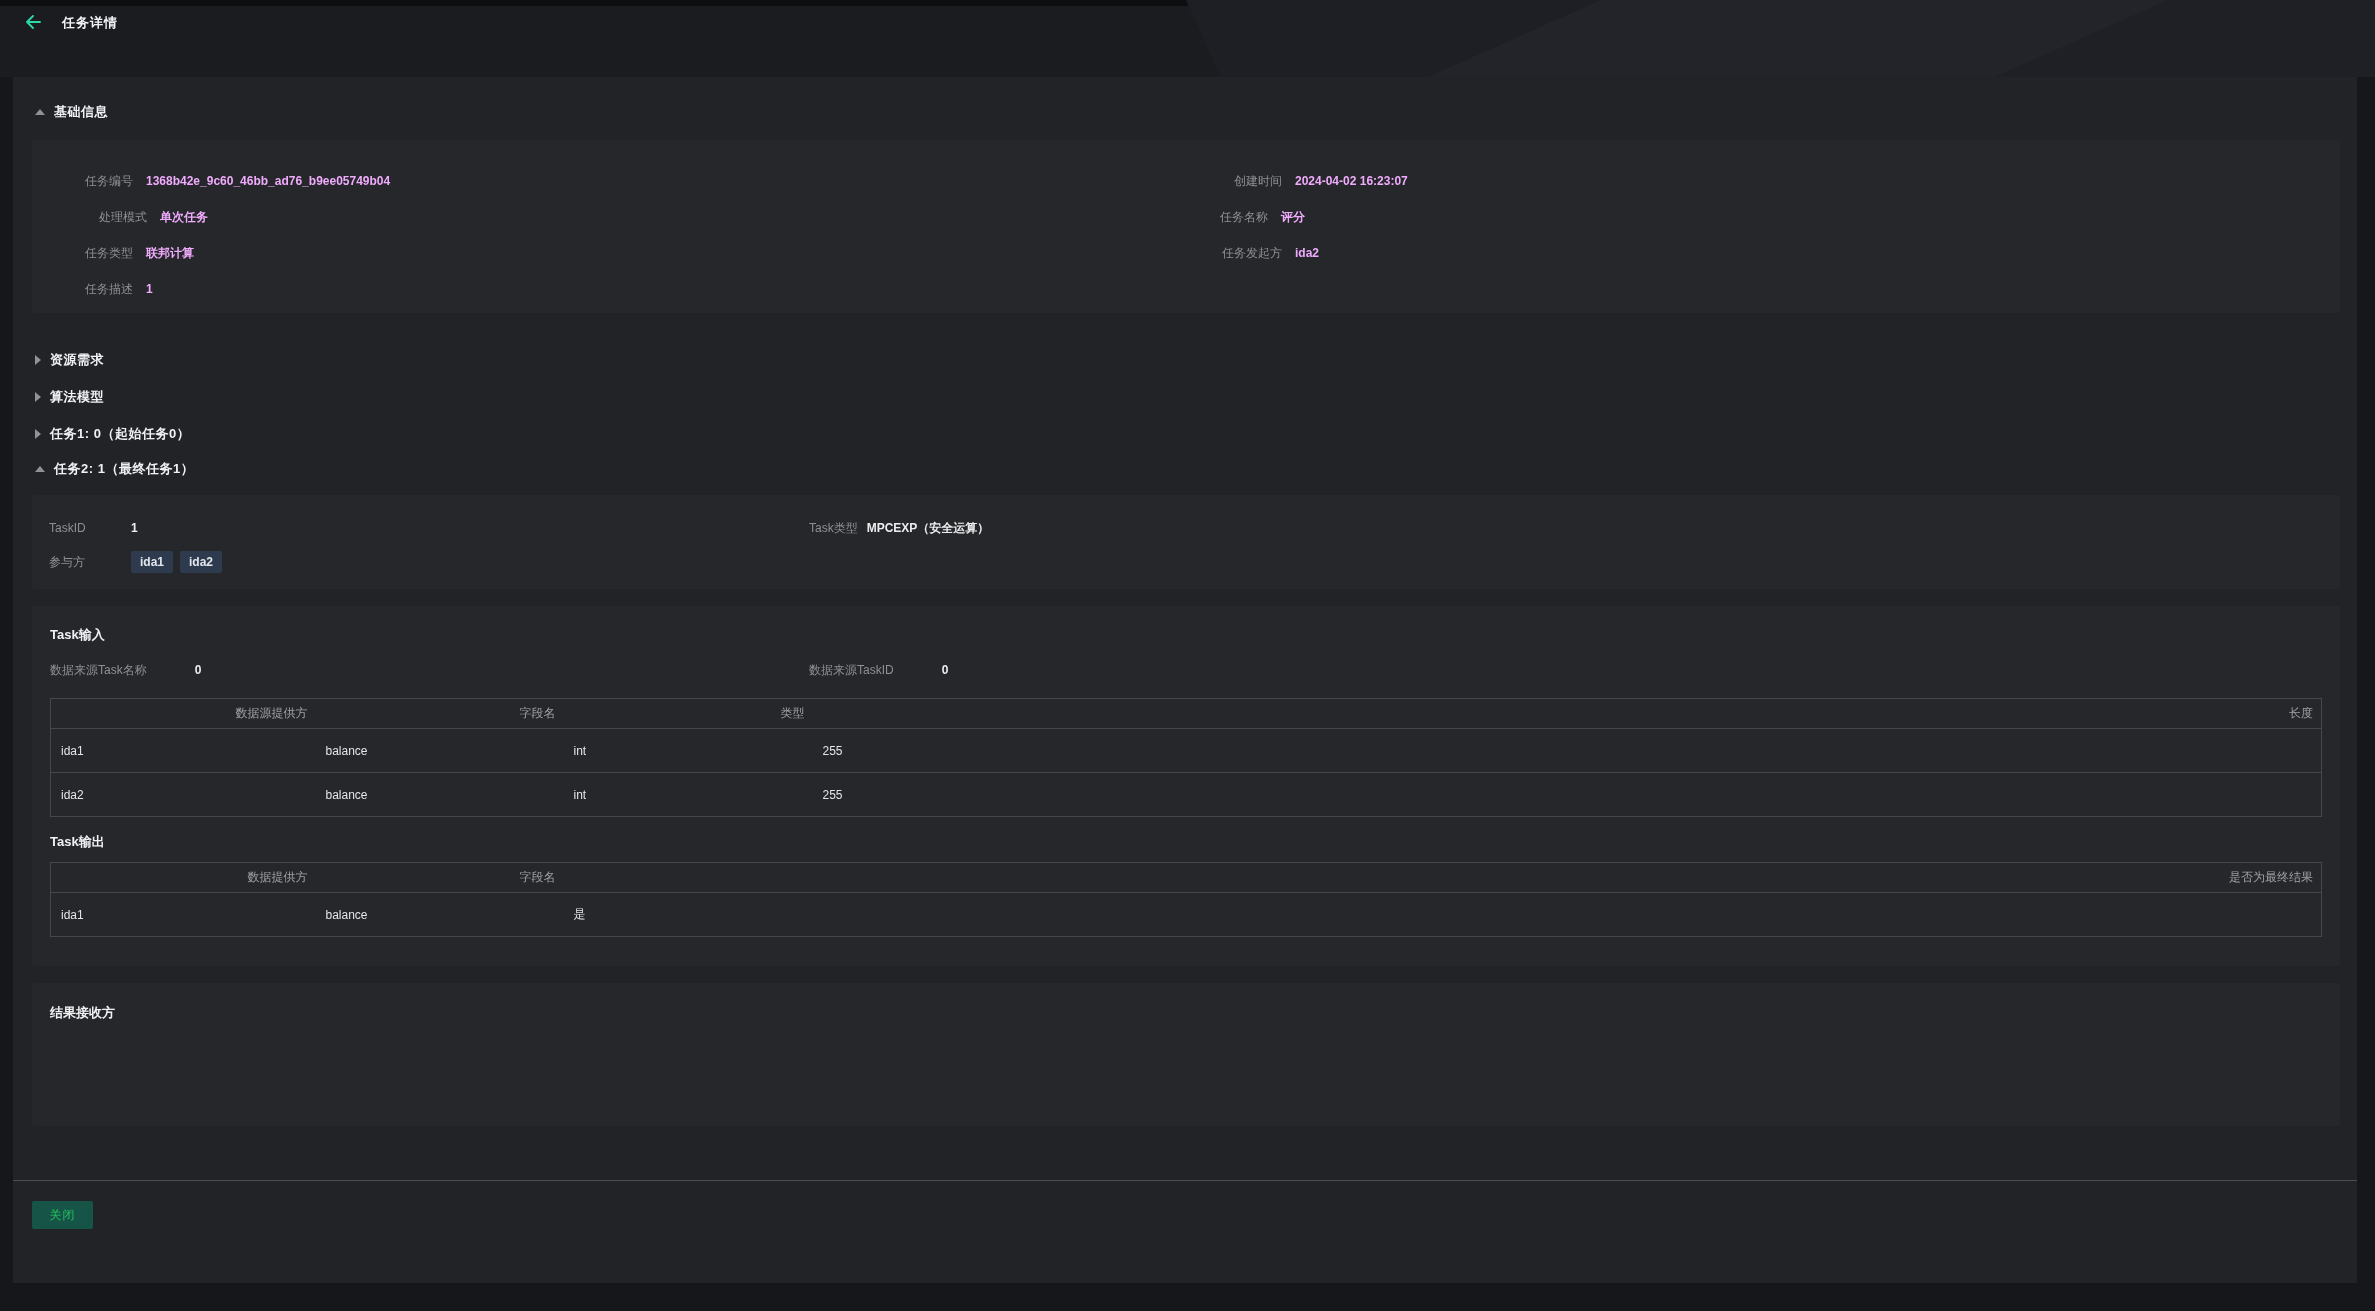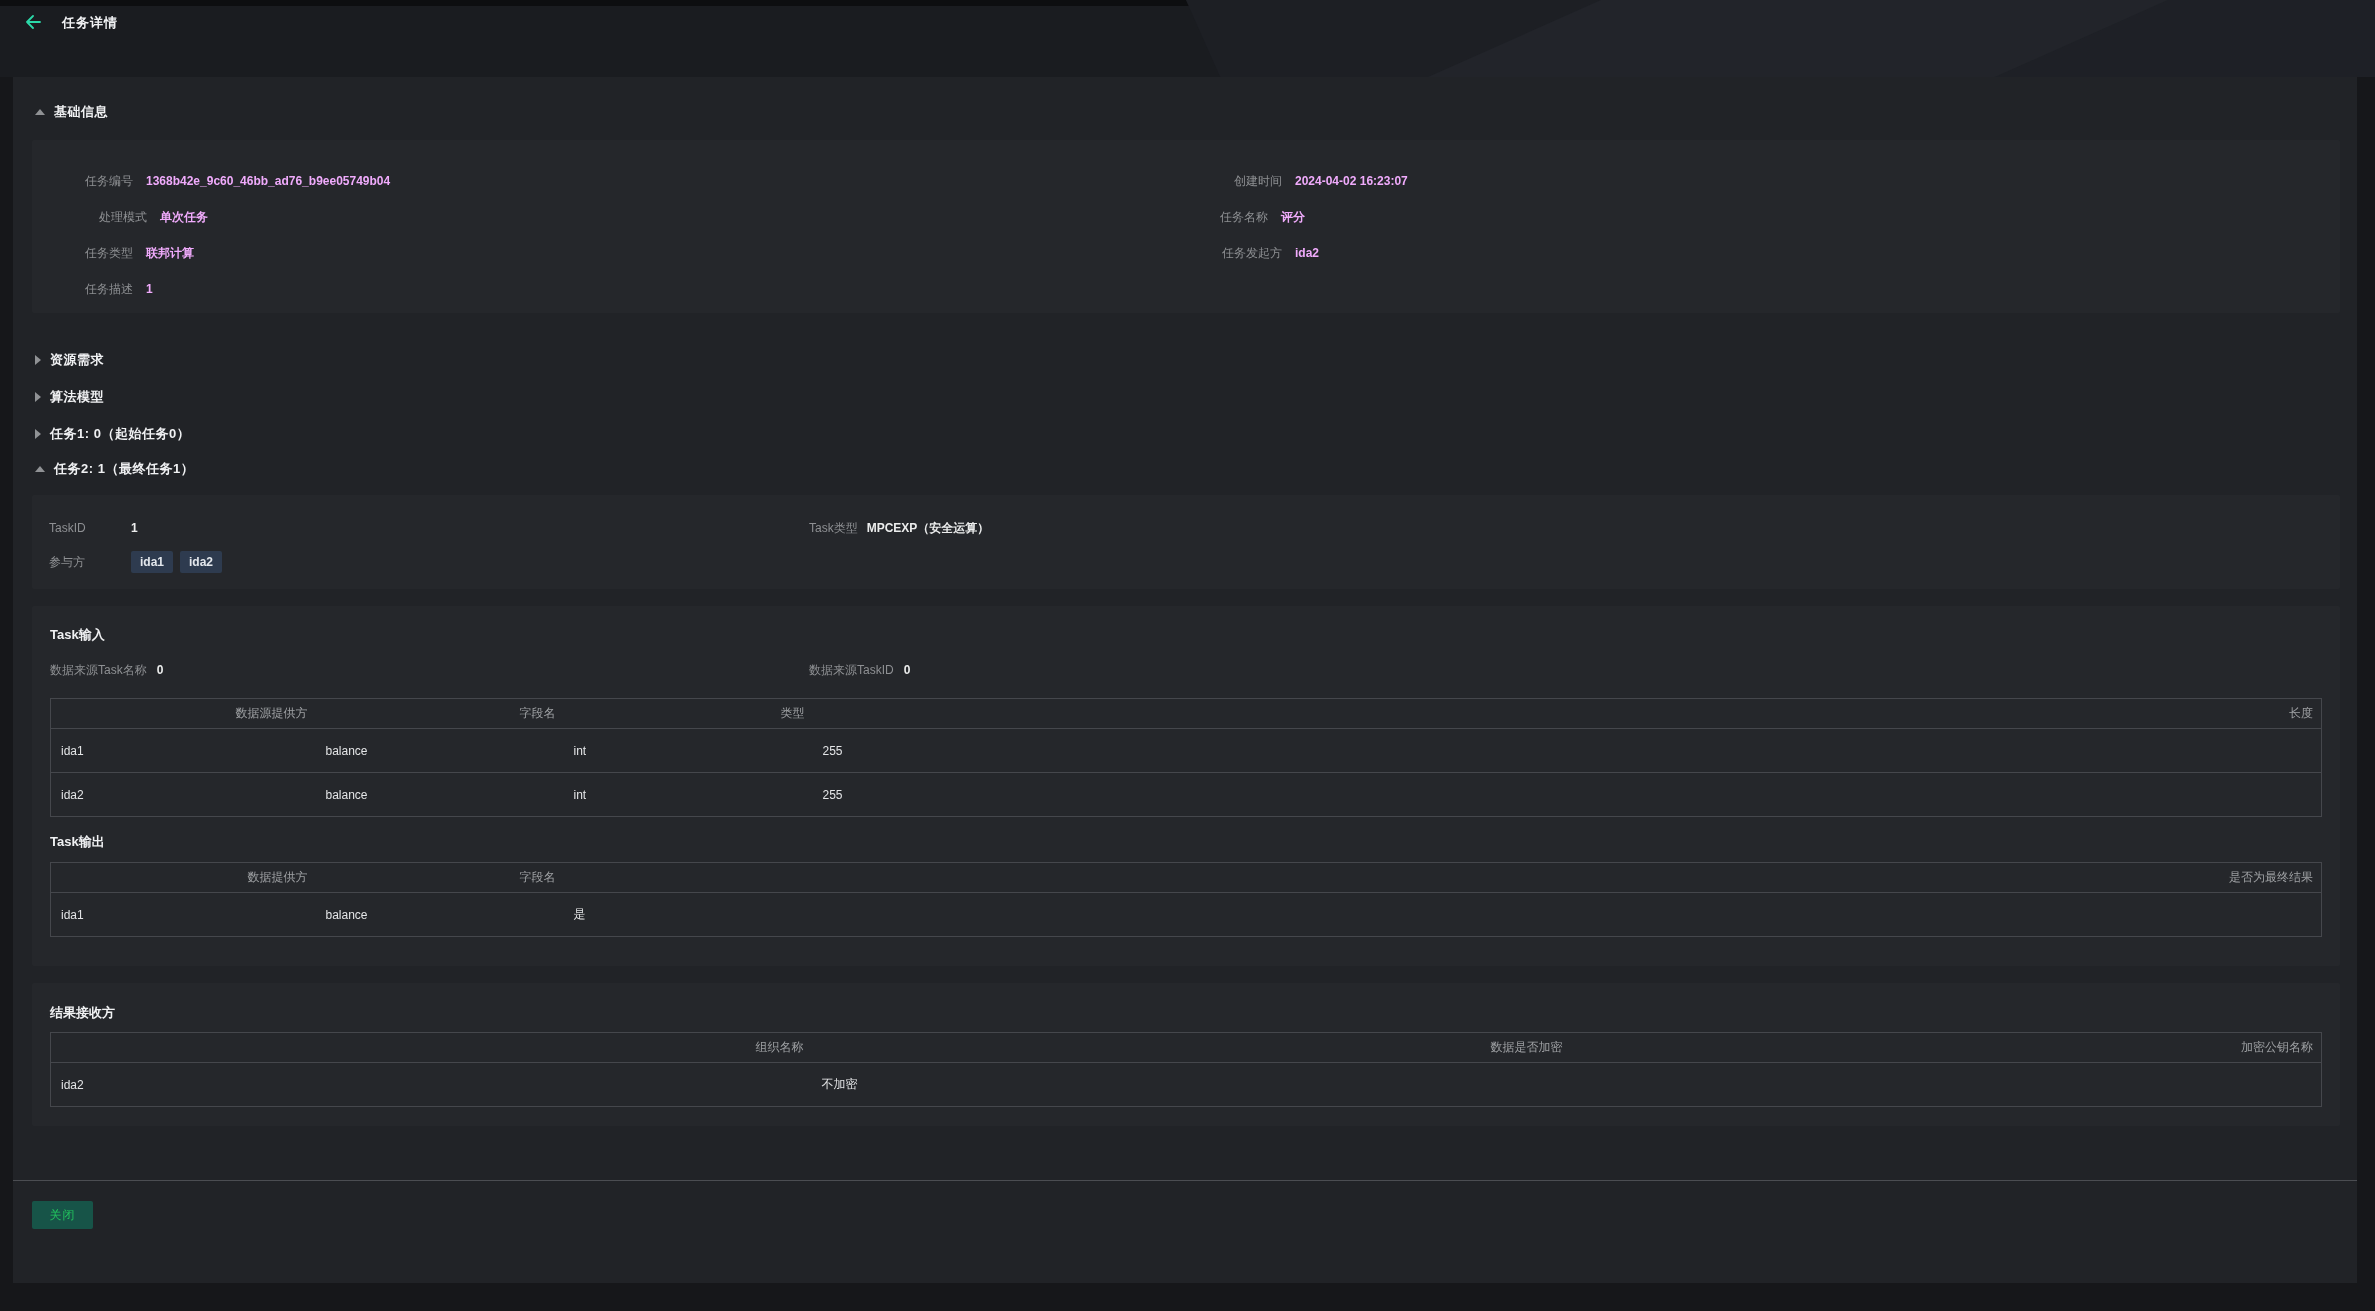--- a/index.html
+++ b/index.html
@@ -84,21 +84,21 @@
   .tag {
     background: #2e3b4f; color: #e3e7ec; border-radius: 2px;
     padding: 4px 9px; font-size: 12px; font-weight: 600; line-height: 14px;
   }
 
   .box-io { margin-top: 17px; height: 360px; padding: 20px 18px 0 18px; }
   .box-result { margin-top: 17px; height: 143px; padding: 21px 18px 0 18px; }
   .io-title { font-size: 13px; font-weight: 700; color: #f0f1f3; height: 18px; }
   .ds-row { margin-top: 17px; height: 18px; }
   .grid-ds { display: grid; grid-template-columns: 759px 1fr; }
-  .ds-pair { display: flex; align-items: center; }
+  .ds-pair { display: flex; align-items: center; gap: 38px; }
   .ds-label { color: #8e9093; white-space: nowrap; }
   .ds-value { margin-left: 10px; font-weight: 600; color: #eceded; }
 
   table { width: 100%; border-collapse: collapse; table-layout: fixed; }
   .tbl { margin-top: 19px; }
   .tbl2 { margin-top: 11px; }
   .tbl3 { margin-top: 10px; }
   table, th, td { border: 0; }
   table { border: 1px solid #45474c; }
   th {
@@ -285,39 +285,18 @@
           <td>ida1</td>
           <td>balance</td>
           <td>是</td>
         </tr>
       </tbody>
     </table>
   </div>
 
   <div class="box box-result">
     <div class="io-title">结果接收方</div>
-    <table class="tbl3">
-      <colgroup>
-          <col style="width:761px">
-          <col style="width:759px">
-          <col>
-        </colgroup>
-      <thead>
-        <tr>
-          <th>组织名称</th>
-          <th>数据是否加密</th>
-          <th>加密公钥名称</th>
-        </tr>
-      </thead>
-      <tbody>
-        <tr>
-          <td>ida2</td>
-          <td>不加密</td>
-          <td></td>
-        </tr>
-      </tbody>
-    </table>
   </div>
 
   <div class="footer-divider"></div>
   <button class="close-btn">关闭</button>
 
 </div>
 
 </body></html>

